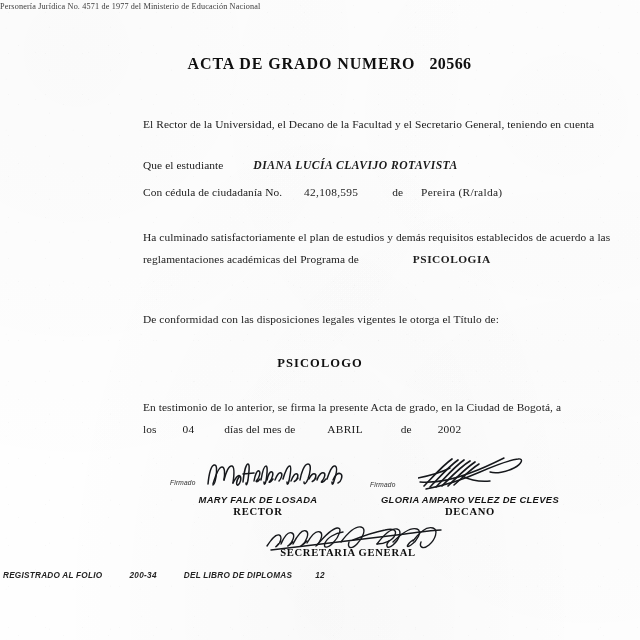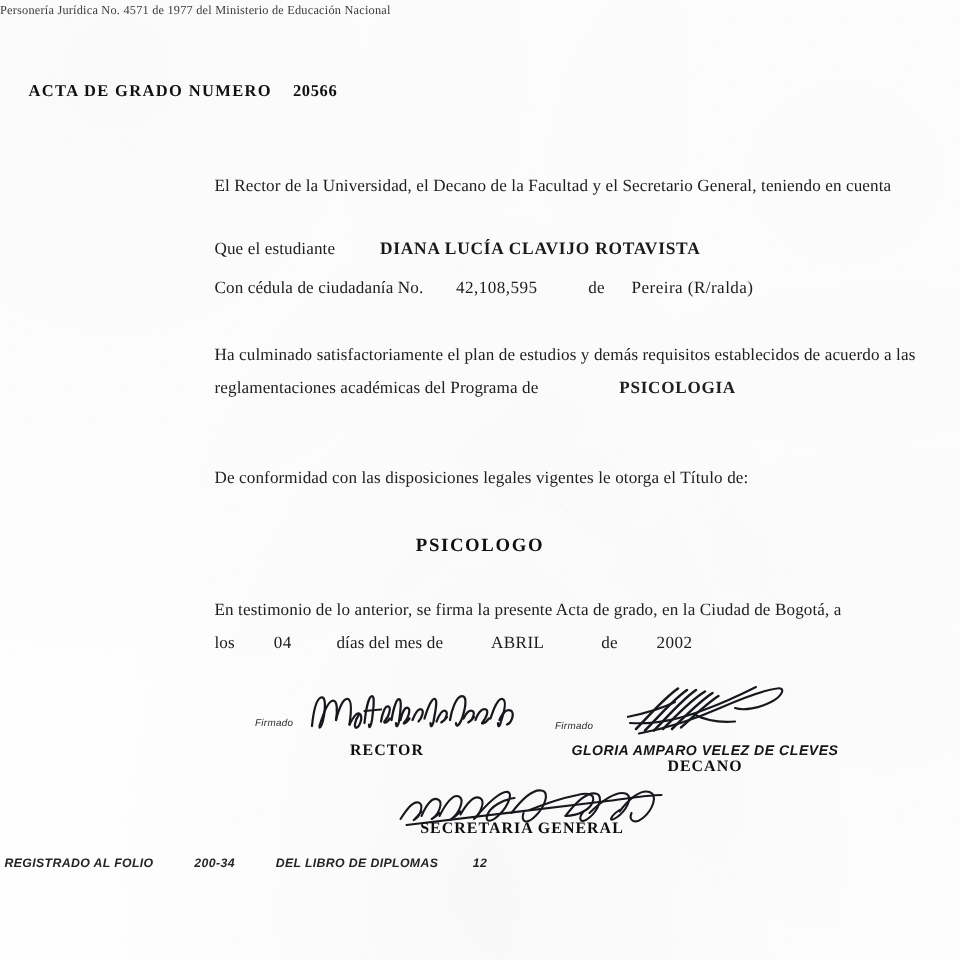--- a/index.html
+++ b/index.html
@@ -39,22 +39,23 @@
     letter-spacing: 0.15px;
     color: #3a3a3a;
     font-family: "Liberation Serif", serif;
   }
 
   
   .acta-title {
     position: absolute;
     top: 55px;
     left: 0; right: 0;
+    text-align: center;
     font-weight: bold;
-    font-size: 11px;
+    font-size: 16px;
     letter-spacing: 0.9px;
     color: #101010;
     padding-left: 19px;
   }
   .acta-title .num {
     margin-left: 14px;
     letter-spacing: 0.4px;
   }
 
   
@@ -171,21 +172,21 @@
 
   <div class="acta-title">
     <span>ACTA DE GRADO NUMERO</span><span class="num">20566</span>
   </div>
 
   <div class="line" style="top:118px;">El Rector de la Universidad, el Decano de la Facultad y el  Secretario General, teniendo en cuenta</div>
 
   <div class="line" style="top:159px;">
     <span>Que el estudiante</span>
     <span style="display:inline-block;width:24px;"></span>
-    <span class="filled" style="font-size:11.6px;">DIANA LUCÍA CLAVIJO ROTAVISTA</span>
+    <span class="filled" style="font-size:11.6px;font-style:italic;">DIANA LUCÍA CLAVIJO ROTAVISTA</span>
   </div>
 
   <div class="line" style="top:186px;">
     <span>Con cédula de ciudadanía No.</span>
     <span style="display:inline-block;width:16px;"></span>
     <span class="typed">42,108,595</span>
     <span style="display:inline-block;width:28px;"></span>
     <span>de</span>
     <span style="display:inline-block;width:12px;"></span>
     <span class="typed">Pereira (R/ralda)</span>
@@ -234,20 +235,21 @@
       <path d="M78 19 C80 12, 83 5, 85 6 C87 7, 85 15, 84 21 C83 25, 82 25, 82 22"></path>
       <path d="M86 21 C88 16, 90 13, 92 14 C94 15, 92 20, 90 21 C88 22, 90 22, 93 18"></path>
       <path d="M95 20 C96 14, 99 4, 103 4 C107 4, 105 13, 103 19 C101 24, 99 25, 99 22"></path>
       <path d="M104 19 C106 15, 108 13, 110 14 C112 15, 110 20, 108 21 C106 22, 108 22, 111 18"></path>
       <path d="M112 20 C114 14, 117 12, 119 13 C121 14, 119 19, 117 21 C115 23, 118 23, 121 19"></path>
       <path d="M122 19 C124 13, 127 5, 130 6 C133 7, 131 15, 129 21 C128 25, 127 25, 127 22"></path>
       <path d="M128 20 C130 15, 133 12, 136 14 C138 16, 136 22, 133 23"></path>
     </g>
   </svg>
   <div class="sig-block" style="top:494px; left:158px; width:200px;">
+    <div class="sig-name">MARY FALK DE LOSADA</div>
     <div class="sig-role">RECTOR</div>
   </div>
 
   <div class="sig-firmado" style="top:481px; left:370px;">Firmado</div>
   <svg class="scribble" style="top:456px; left:418px;" width="120" height="34" viewBox="0 0 120 34">
     <g fill="none" stroke="#16181c" stroke-width="1.4" stroke-linecap="round" stroke-linejoin="round">
       <path d="M6 30 C14 22, 24 10, 34 3" stroke-width="1.7"></path>
       <path d="M12 31 C20 23, 30 11, 40 4" stroke-width="1.7"></path>
       <path d="M18 31 C26 23, 36 11, 46 4" stroke-width="1.7"></path>
       <path d="M24 30 C32 22, 42 11, 52 5" stroke-width="1.7"></path>

